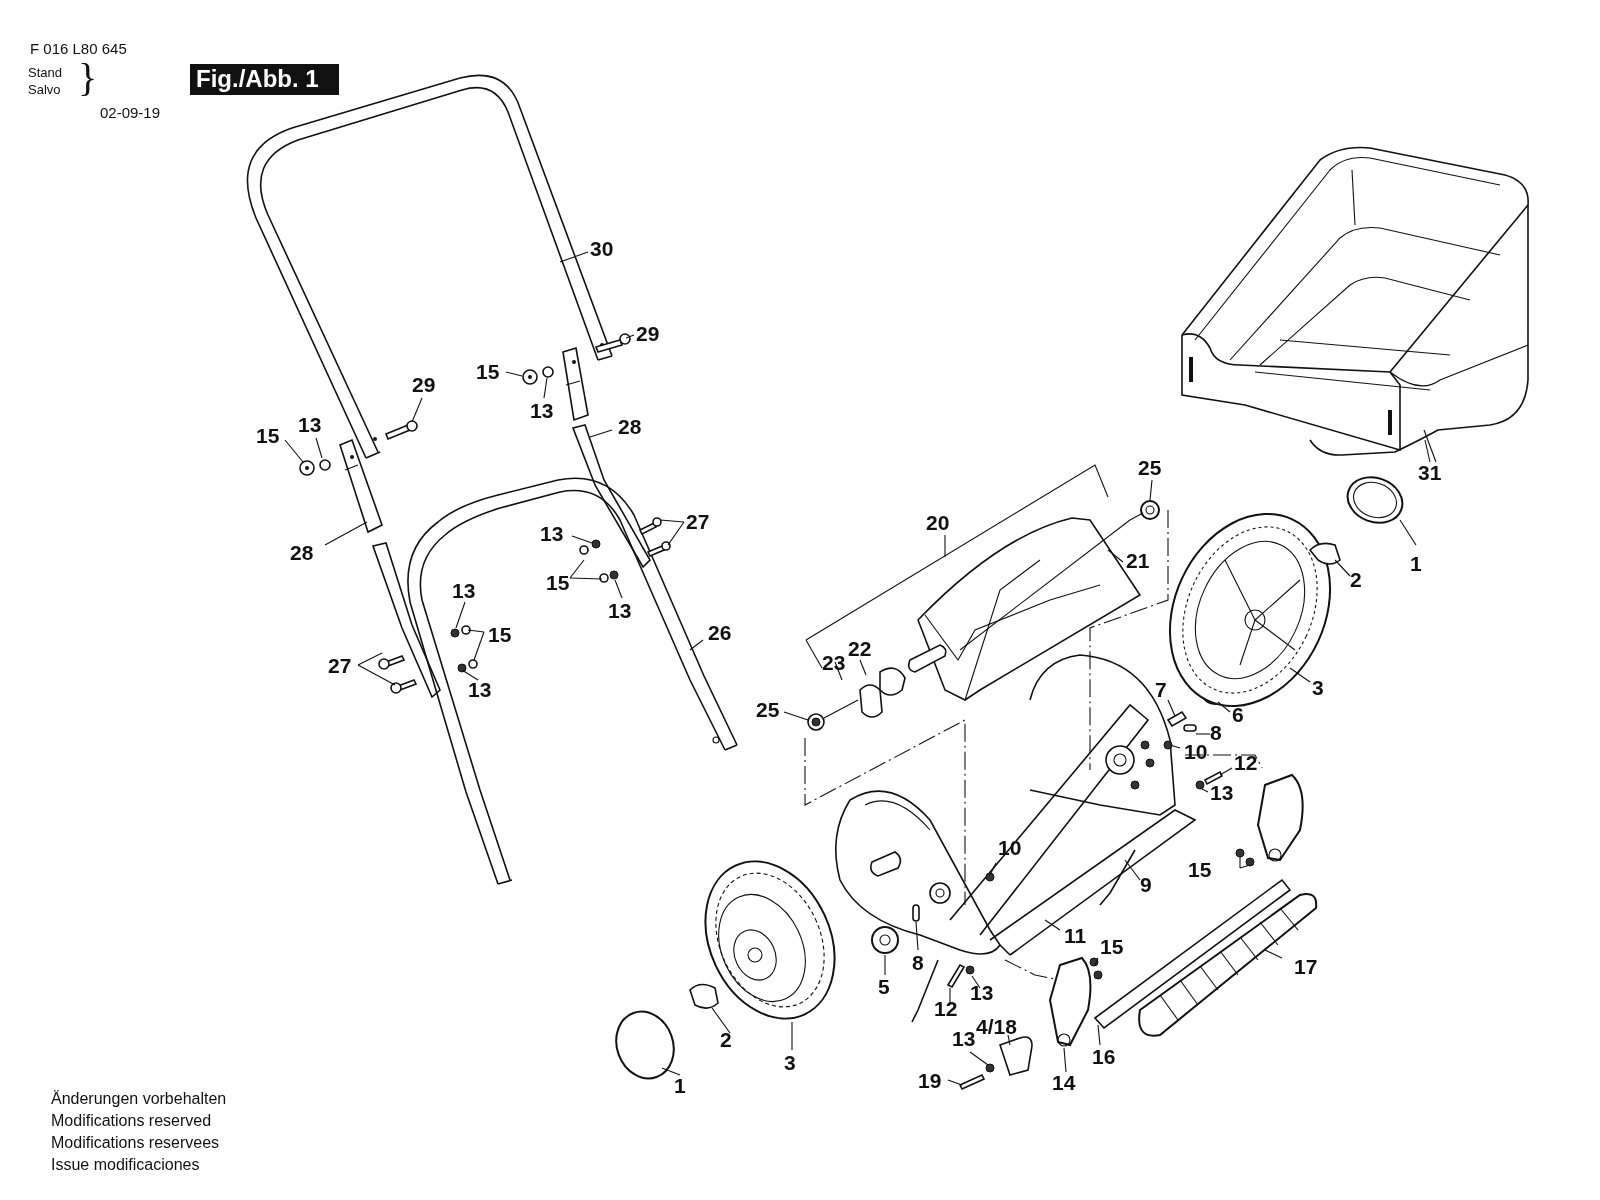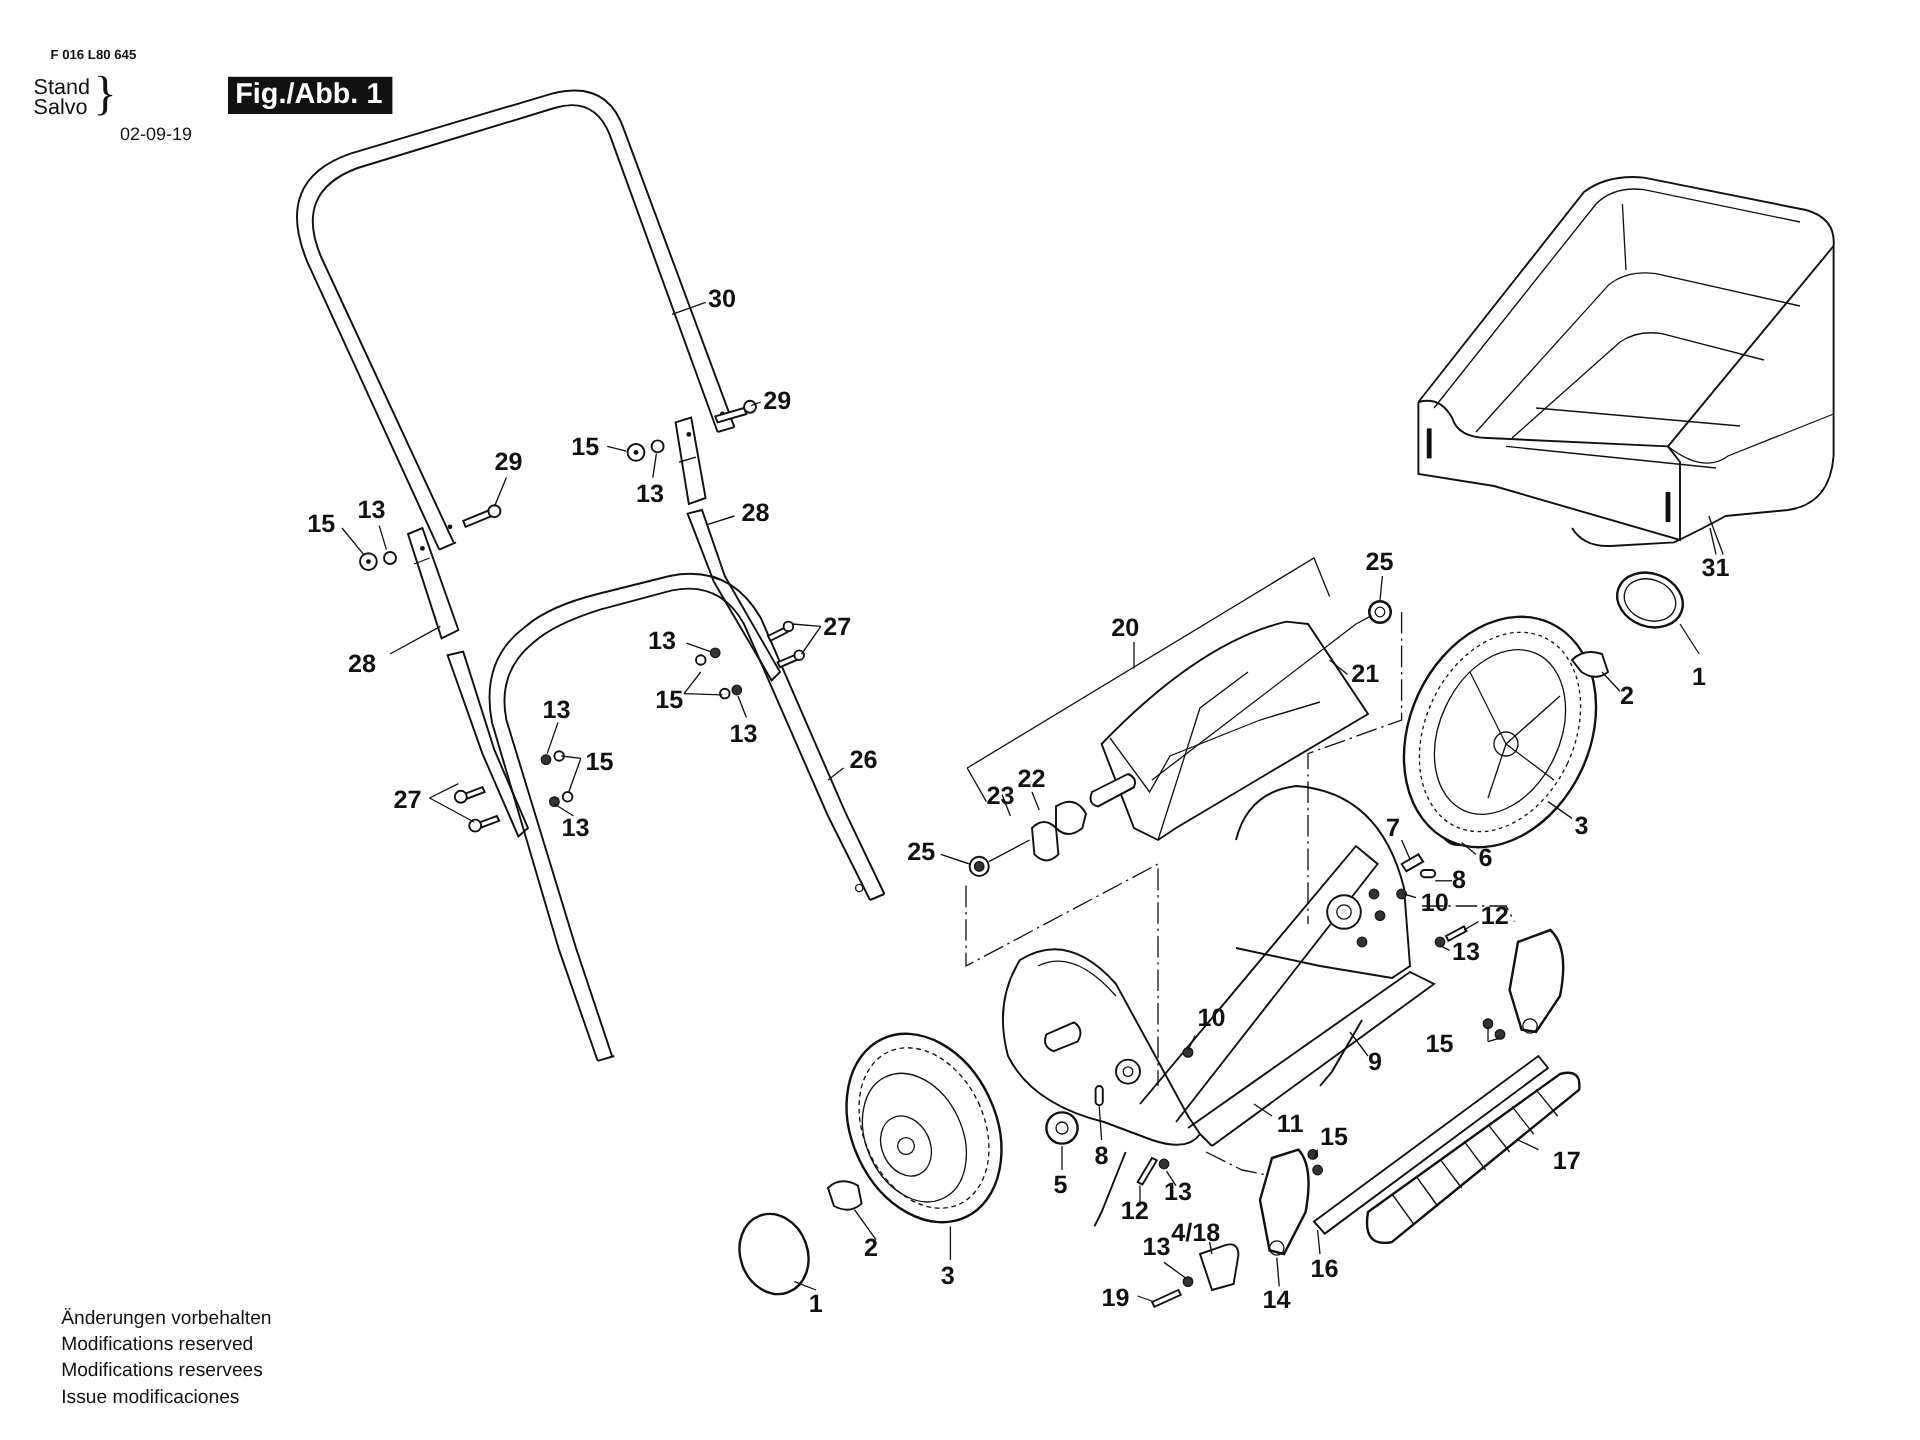--- a/index.html
+++ b/index.html
@@ -1,23 +1,23 @@
 <!DOCTYPE html>
 <html><head>
 <meta charset="utf-8">
 <style>
   html, body { margin:0; padding:0; background:#ffffff; }
   body { width:1600px; height:1200px; position:relative; overflow:hidden;
          font-family:"Liberation Sans", sans-serif; color:#111; }
-  .hdr-code { position:absolute; left:42px; top:40px; font-size:11px;font-weight:bold; }
-  .hdr-stand { position:absolute; left:28px; top:64px; font-size:18px; line-height:17px; }
+  .hdr-code { position:absolute; left:30px; top:40px; font-size:15px; }
+  .hdr-stand { position:absolute; left:28px; top:64px; font-size:13px; line-height:17px; }
   .hdr-brace { position:absolute; left:78px; top:58px; font-size:40px; font-family:"Liberation Serif", serif; line-height:40px; }
   .hdr-date { position:absolute; left:100px; top:72px; font-size:15px;margin-top:32px; }
   .hdr-fig { position:absolute; left:190px; top:64px; background:#111; color:#fff;
-             font-weight:bold; font-size:24px; padding:1px 8px 2px 6px; }
+             font-weight:bold; font-size:24px; padding:1px 20px 2px 6px; }
   .footer { position:absolute; left:40px; top:1088px; font-size:16px; line-height:22px;margin-left:11px; }
   .footer div { white-space:nowrap; }
   svg.diag { position:absolute; left:0; top:0; }
   .lbl { font-family:"Liberation Sans", sans-serif; font-weight:bold; font-size:21px; fill:#111; }
   .ln { stroke:#111; stroke-width:1.6; fill:none; }
   .thin { stroke:#111; stroke-width:1.1; fill:none; }
   .dash { stroke:#111; stroke-width:1.1; fill:none; stroke-dasharray:18 4 2 4; }
   .part { stroke:#111; stroke-width:2; fill:#fff; }
   .partf { stroke:#111; stroke-width:1.6; fill:#fff; }
   .dark { fill:#333; stroke:#111; stroke-width:1; }

